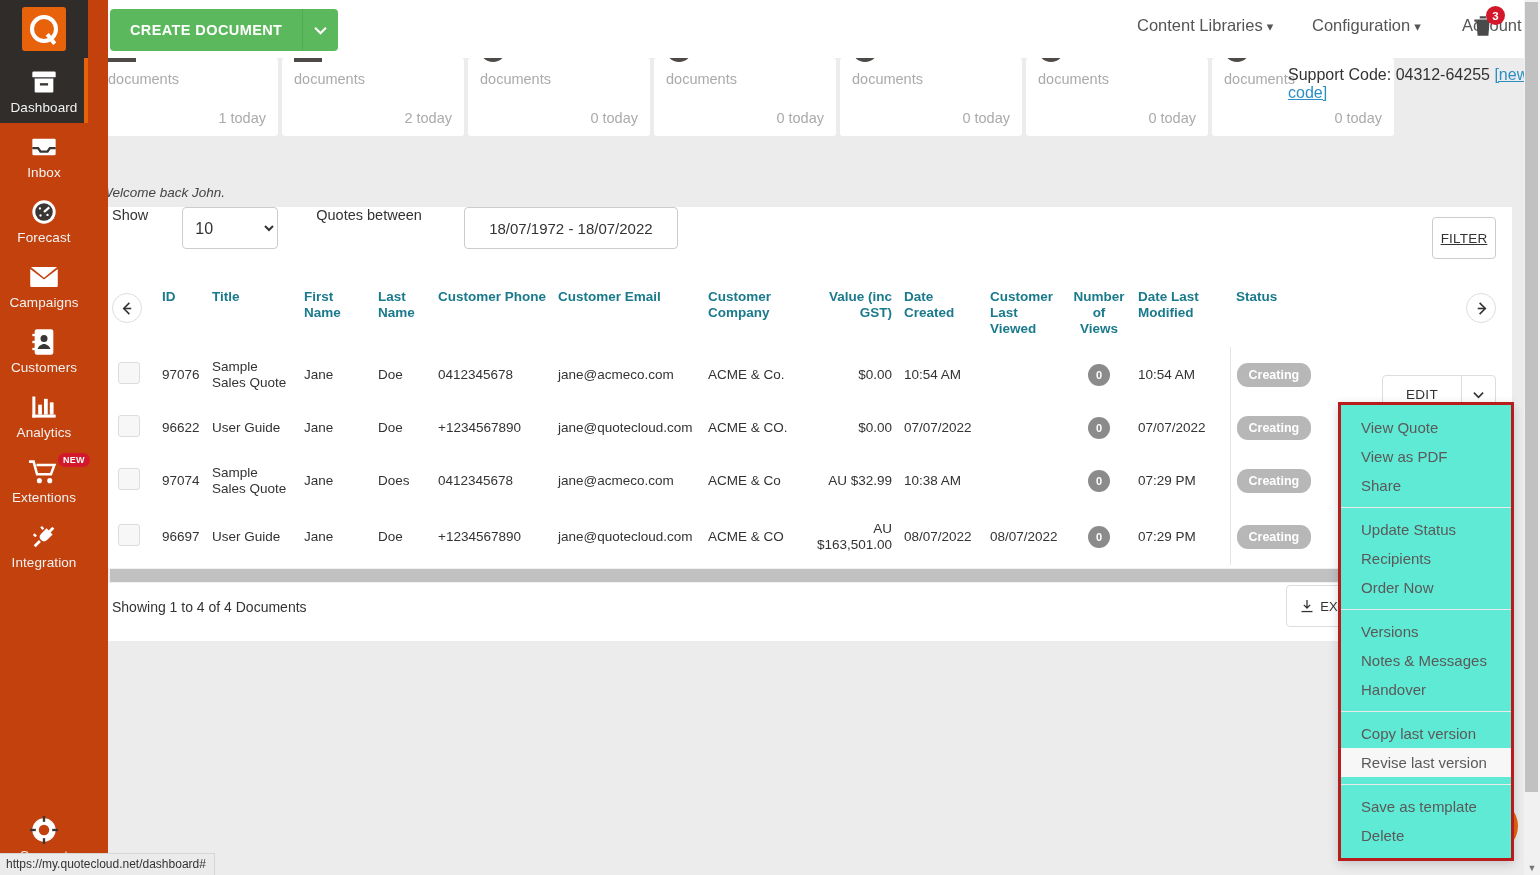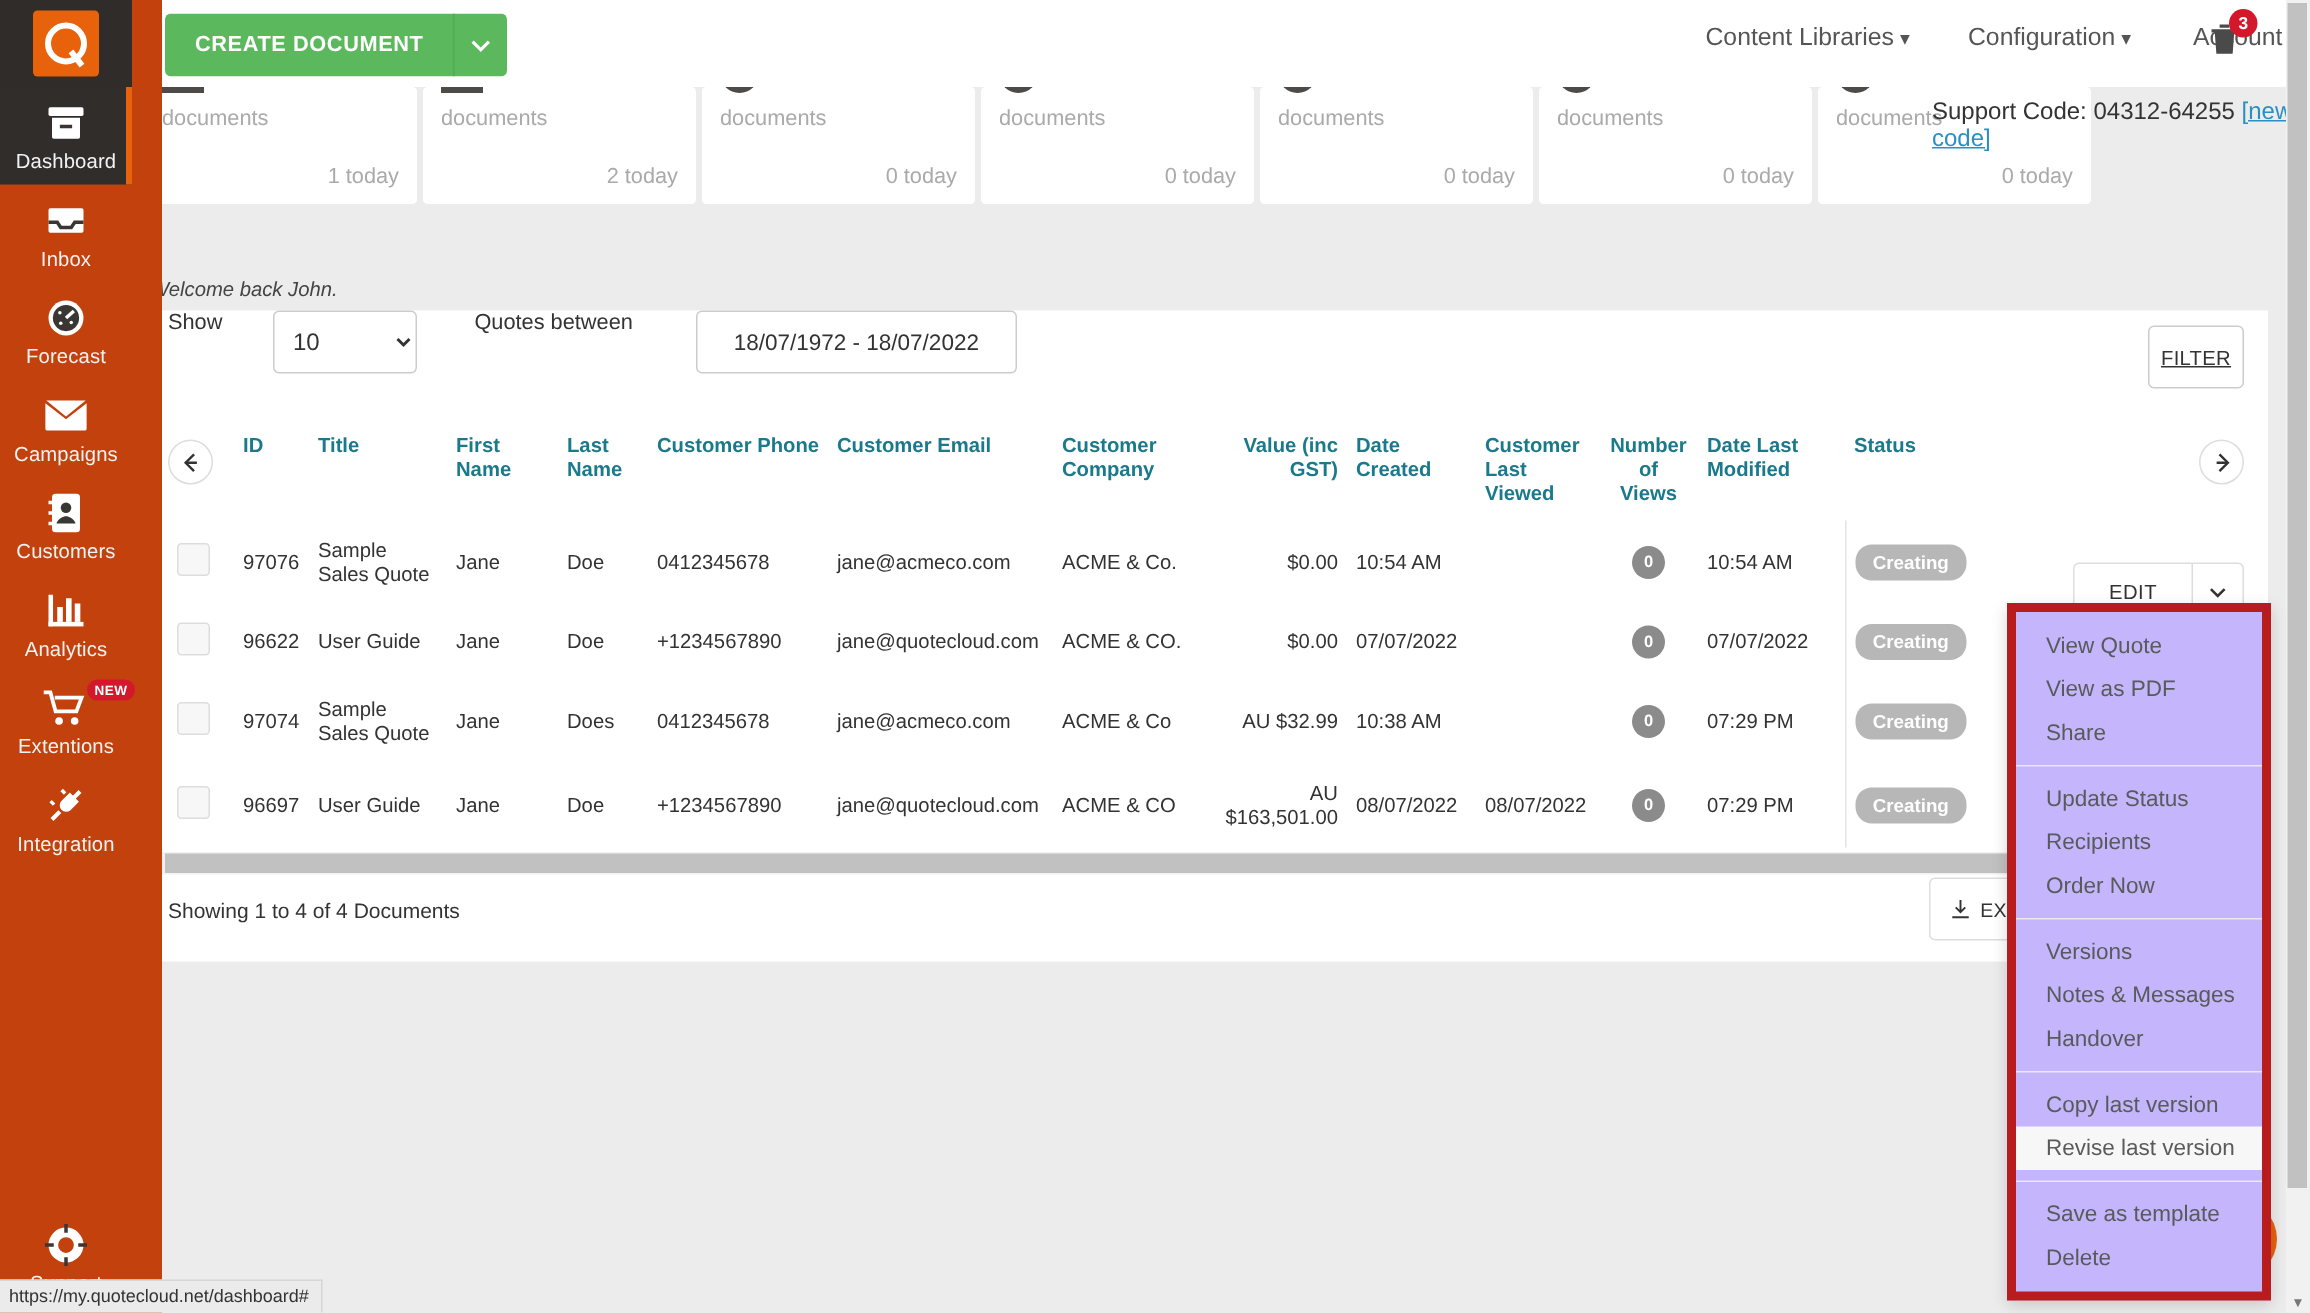--- a/index.html
+++ b/index.html
@@ -320,22 +320,22 @@
     padding: 0 14px;
     font-size: 13px; color: #333;
     background: #fff; cursor: pointer;
     letter-spacing: .2px;
     white-space: nowrap;
   }
   
   #ctx-menu {
     position: absolute; left: 1338px; top: 402px;
     width: 176px;
-    background: #c4b5fd;
-    border: 6px solid #b91c1c;
+    background: #5eead4;
+    border: 3px solid #b91c1c;
     box-shadow: 0 3px 10px rgba(0,0,0,.16);
     z-index: 60;
     padding: 8px 0;
   }
   .mi {
     padding: 6px 20px;
     font-size: 15px; color: #5a5a5a;
     cursor: pointer;
     white-space: nowrap;
   }

